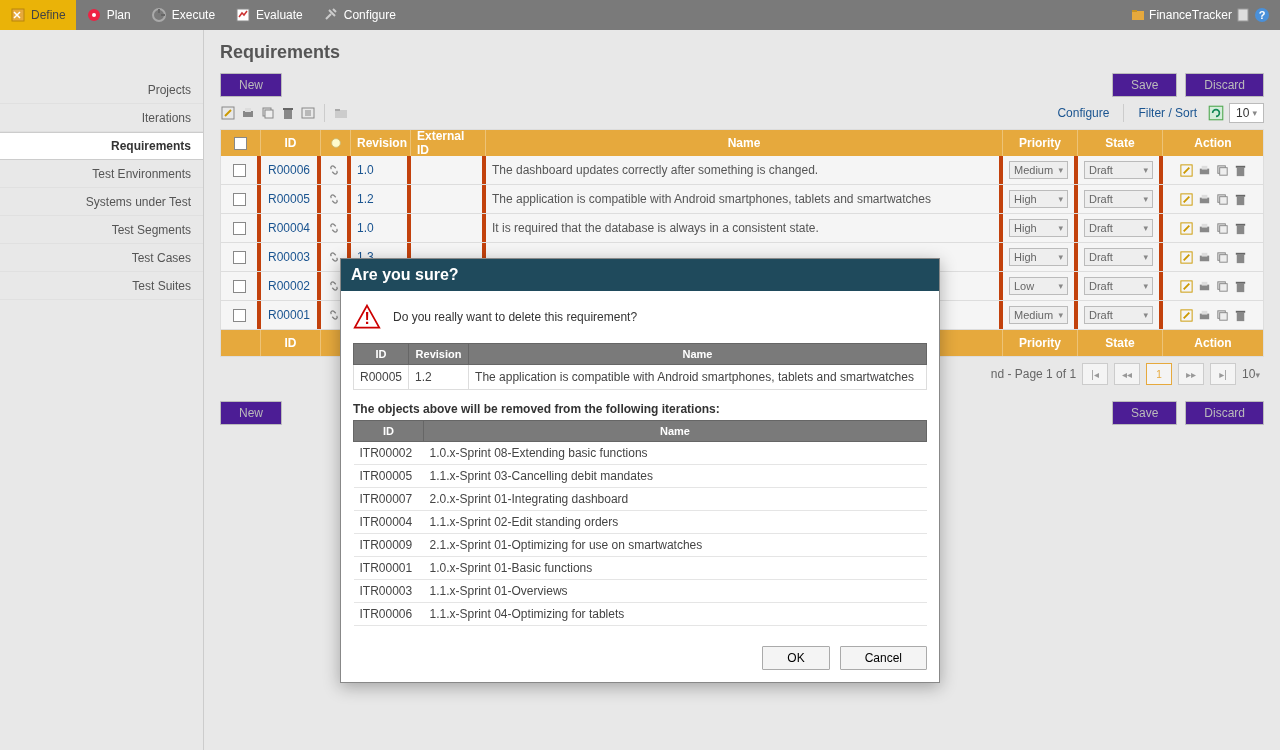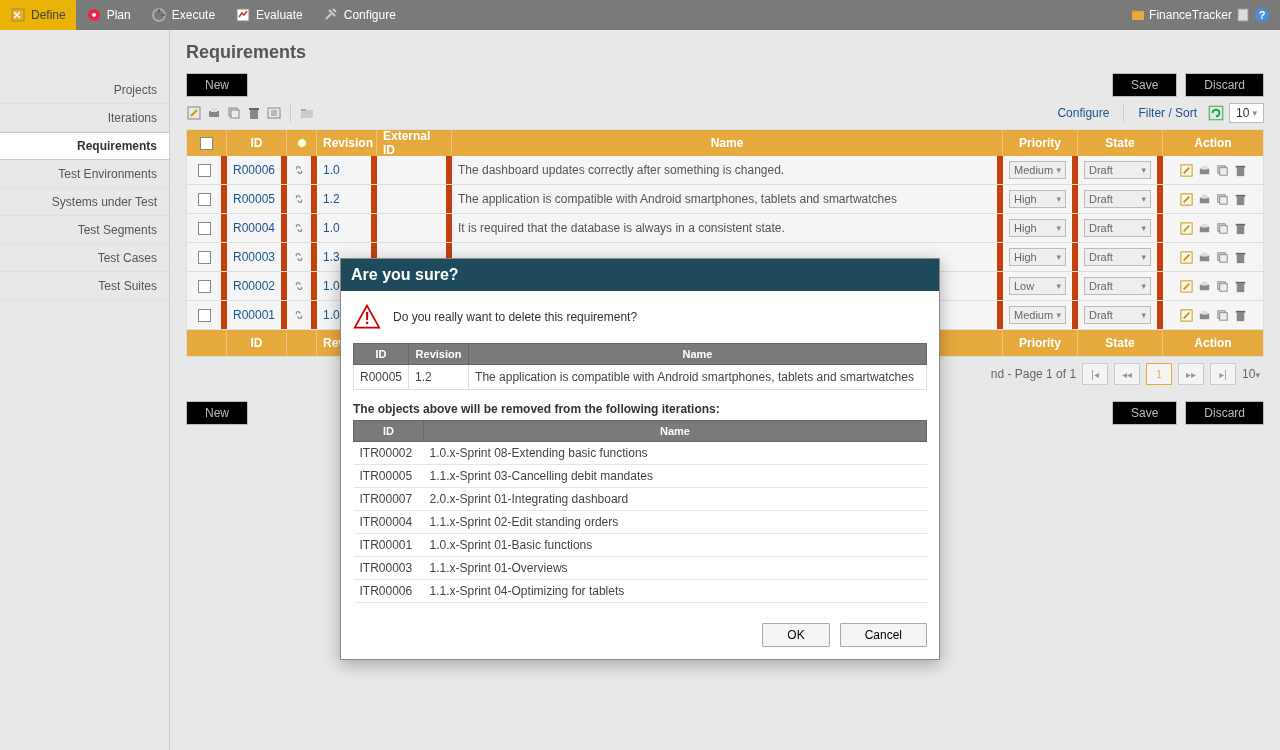--- a/index.html
+++ b/index.html
@@ -8,45 +8,45 @@
 
 .top-toolbar { background: #7a7a7a; height: 30px; display: flex; align-items: center; }
 .top-toolbar .tab { height: 30px; display: flex; align-items: center; padding: 0 10px; color: #fff; gap: 5px; cursor: pointer; }
 .top-toolbar .tab.active { background: #eab308; color: #444; }
 .top-toolbar .spacer { flex: 1; }
 .top-toolbar .right { display: flex; align-items: center; gap: 3px; padding-right: 10px; color: #fff; }
 .top-toolbar .icon { width: 16px; height: 16px; display: inline-block; }
 
 
 .layout { display: flex; height: calc(100% - 30px); }
-.sidebar { width: 170px; background: #e8e8e8; border-right: 1px solid #ccc; }
+.sidebar { width: 204px; background: #e8e8e8; border-right: 1px solid #ccc; }
 .sidebar-item { height: 28px; display: flex; align-items: center; justify-content: flex-end; padding-right: 12px; color: #555; border-bottom: 1px solid #e0e0e0; cursor: pointer; }
 .sidebar-item.active { background: #fff; font-weight: bold; color: #333; border-top: 1px solid #ccc; border-bottom: 1px solid #ccc; }
 
 
 .main { flex: 1; background: #e8e8e8; padding: 12px 16px; overflow: hidden; }
 .page-title { font-size: 18px; font-weight: bold; color: #555; margin-bottom: 10px; }
 .action-row { display: flex; gap: 8px; margin-bottom: 6px; }
-.btn { border: 1px solid #bbb; background: #000000; color: #888; padding: 4px 18px; font-size: 12px; cursor: pointer; border-radius: 1px; }
+.btn { border: 1px solid #bbb; background: #4c1d95; color: #888; padding: 4px 18px; font-size: 12px; cursor: pointer; border-radius: 1px; }
 .btn.disabled { color: #bbb; cursor: default; }
 .action-row .spacer { flex: 1; }
 
 .icon-row { display: flex; align-items: center; gap: 4px; margin-bottom: 6px; }
 .icon-row .sep { width: 1px; height: 18px; background: #ccc; margin: 0 4px; }
 .icon-row .spacer { flex: 1; }
 .icon-row .link { color: #1a5490; cursor: pointer; padding: 0 6px; }
 .icon-row .pagesize { border: 1px solid #bbb; background: #fff; padding: 2px 6px; display: flex; align-items: center; gap: 3px; }
 
 
 .grid { border: 1px solid #ddd; }
 .grid-header, .grid-footer { display: flex; background: #e6a93d; color: #fff; font-weight: bold; height: 26px; align-items: center; }
 .grid-header > div, .grid-footer > div, .grid-row > div { border-right: 1px solid rgba(255,255,255,0.3); padding: 0 6px; display: flex; align-items: center; height: 100%; }
 .grid-header > div:last-child, .grid-footer > div:last-child, .grid-row > div:last-child { border-right: none; }
 .grid-row { display: flex; height: 29px; background: #f5f5f5; border-bottom: 1px solid #ddd; color: #555; }
-.grid-row > div { border-right: 6px solid #c2410c; }
+.grid-row > div { border-right: 4px solid #c2410c; }
 .grid-row .id-link { color: #1a5490; cursor: pointer; }
 .col-cb { width: 40px; justify-content: center; }
 .col-id { width: 60px; justify-content: center; }
 .col-chain { width: 30px; justify-content: center; }
 .col-rev { width: 60px; }
 .col-ext { width: 75px; }
 .col-name { flex: 1; }
 .col-pri { width: 75px; }
 .col-state { width: 85px; }
 .col-act { width: 100px; justify-content: center; gap: 3px; }
@@ -593,20 +593,24 @@
           </tr>
           <tr>
             <td>ITR00007</td>
             <td>2.0.x-Sprint 01-Integrating dashboard</td>
           </tr>
           <tr>
             <td>ITR00004</td>
             <td>1.1.x-Sprint 02-Edit standing orders</td>
           </tr>
           <tr>
+            <td>ITR00009</td>
+            <td>2.1.x-Sprint 01-Optimizing for use on smartwatches</td>
+          </tr>
+          <tr>
             <td>ITR00001</td>
             <td>1.0.x-Sprint 01-Basic functions</td>
           </tr>
           <tr>
             <td>ITR00003</td>
             <td>1.1.x-Sprint 01-Overviews</td>
           </tr>
           <tr>
             <td>ITR00006</td>
             <td>1.1.x-Sprint 04-Optimizing for tablets</td>

